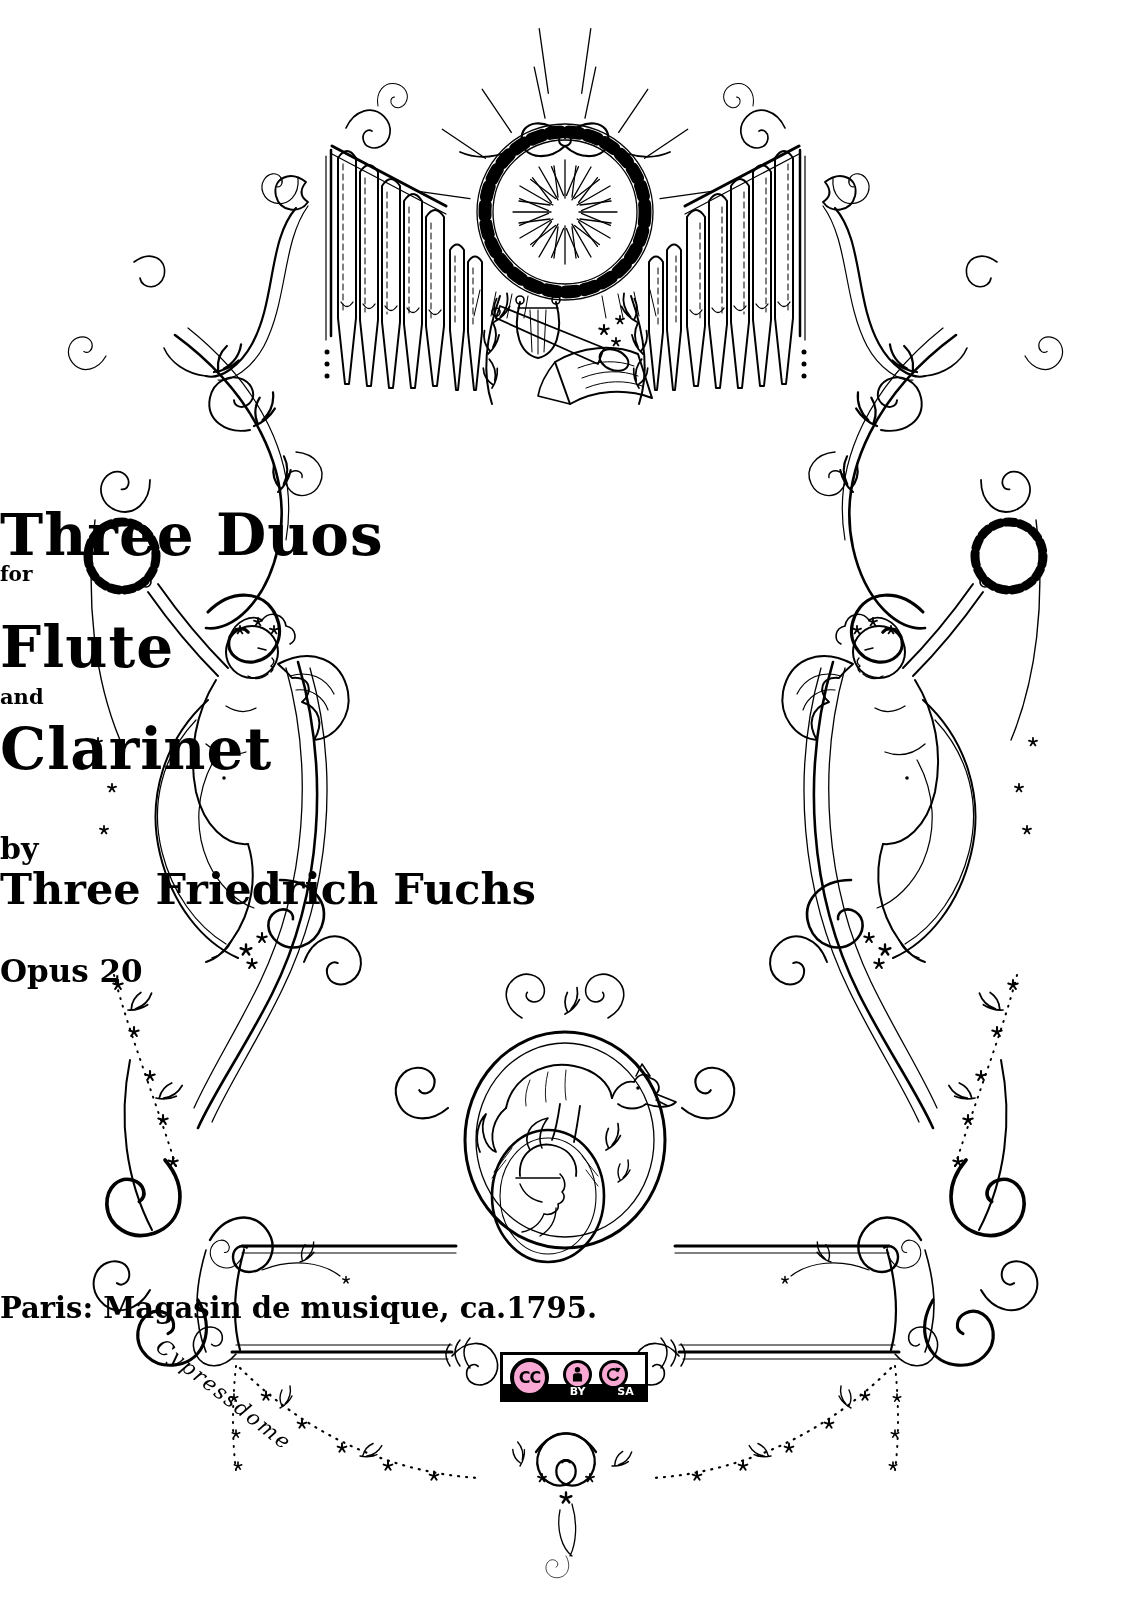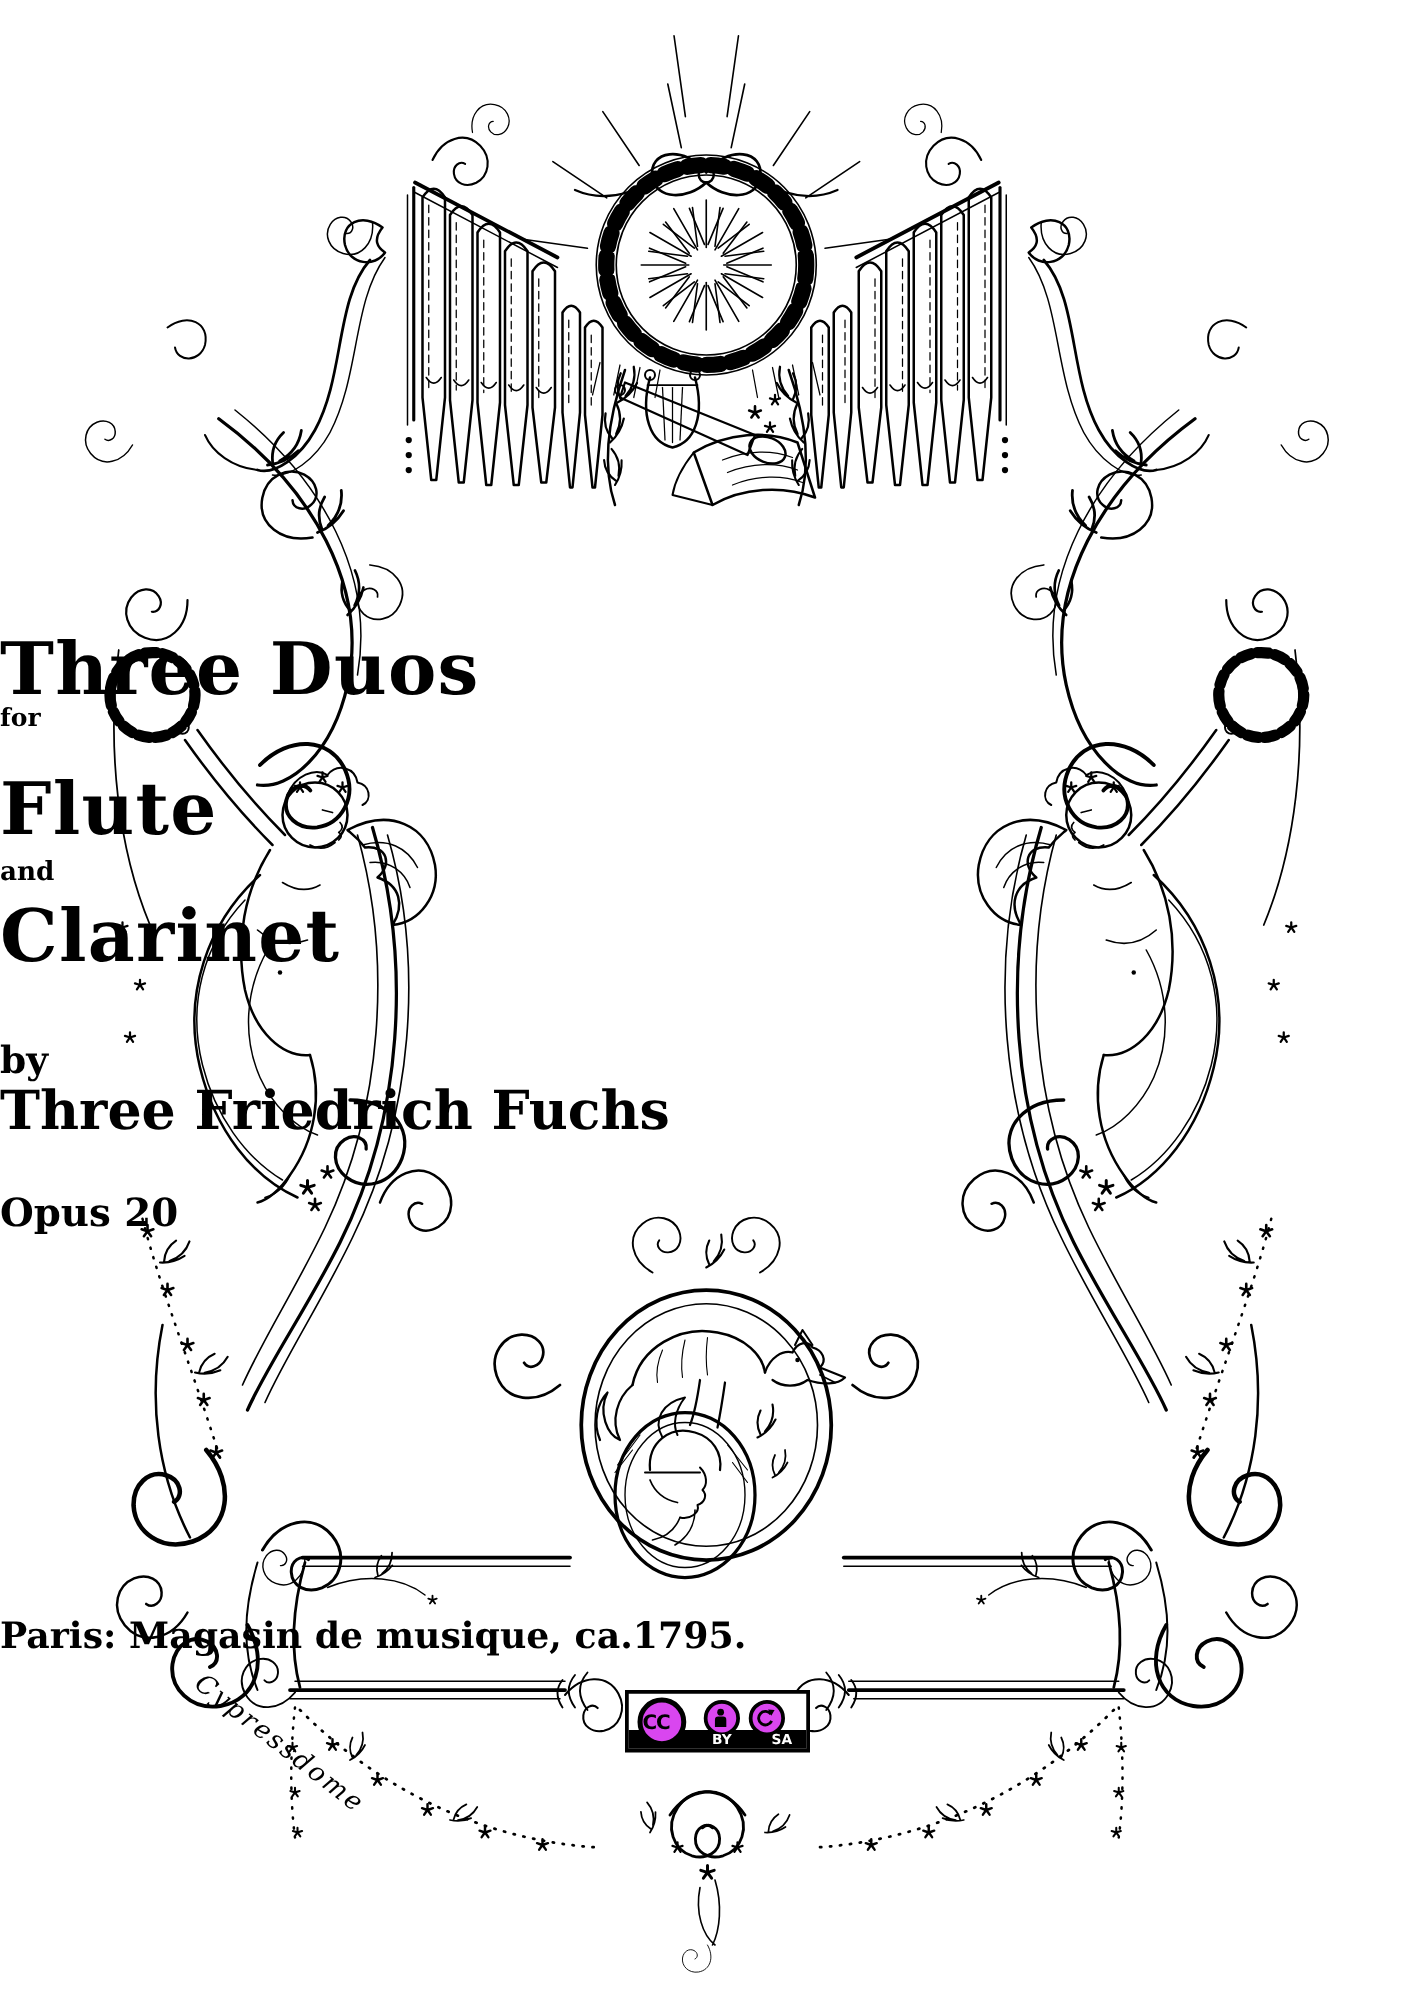--- a/index.html
+++ b/index.html
@@ -15,22 +15,22 @@
   .t-by{top:834px;font-size:30px;}
   .t-composer{top:868px;font-size:43px;}
   .t-opus{top:956px;font-size:31px;}
   .t-imprint{top:1294px;font-size:29px;}
   .signature{position:absolute;left:166px;top:1334px;transform:rotate(38deg);transform-origin:0 0;
              font-size:21px;font-style:italic;letter-spacing:2px;font-weight:normal;}
   
   .cc-badge{position:absolute;left:500px;top:1352px;width:148px;height:50px;background:#fff;
             border:3px solid #000;box-sizing:border-box;z-index:4;}
   .cc-bar{position:absolute;left:0;right:0;bottom:0;height:15px;background:#000;}
-  .cc-circle{position:absolute;border-radius:50%;background:#d946ef;border:3px solid #000;
-             display:flex;align-items:center;justify-content:flex-start;box-sizing:border-box;}
+  .cc-circle{position:absolute;border-radius:50%;background:#f9a8d4;border:3px solid #000;
+             display:flex;align-items:center;justify-content:center;box-sizing:border-box;}
   .cc-cc{left:7px;top:3px;width:39px;height:39px;border-width:4px;z-index:2;
          font-family:"DejaVu Sans","Liberation Sans",sans-serif;font-weight:bold;font-size:16px;letter-spacing:-1px;}
   .cc-by{left:60px;top:5px;width:29px;height:29px;}
   .cc-sa{left:96px;top:5px;width:29px;height:29px;}
   .cc-label{position:absolute;bottom:1px;width:29px;text-align:center;color:#fff;
             font-family:"DejaVu Sans","Liberation Sans",sans-serif;font-weight:bold;font-size:11px;line-height:13px;}
   .cc-label-by{left:60px;}
   .cc-label-sa{left:108px;}
 </style>
 </head>

